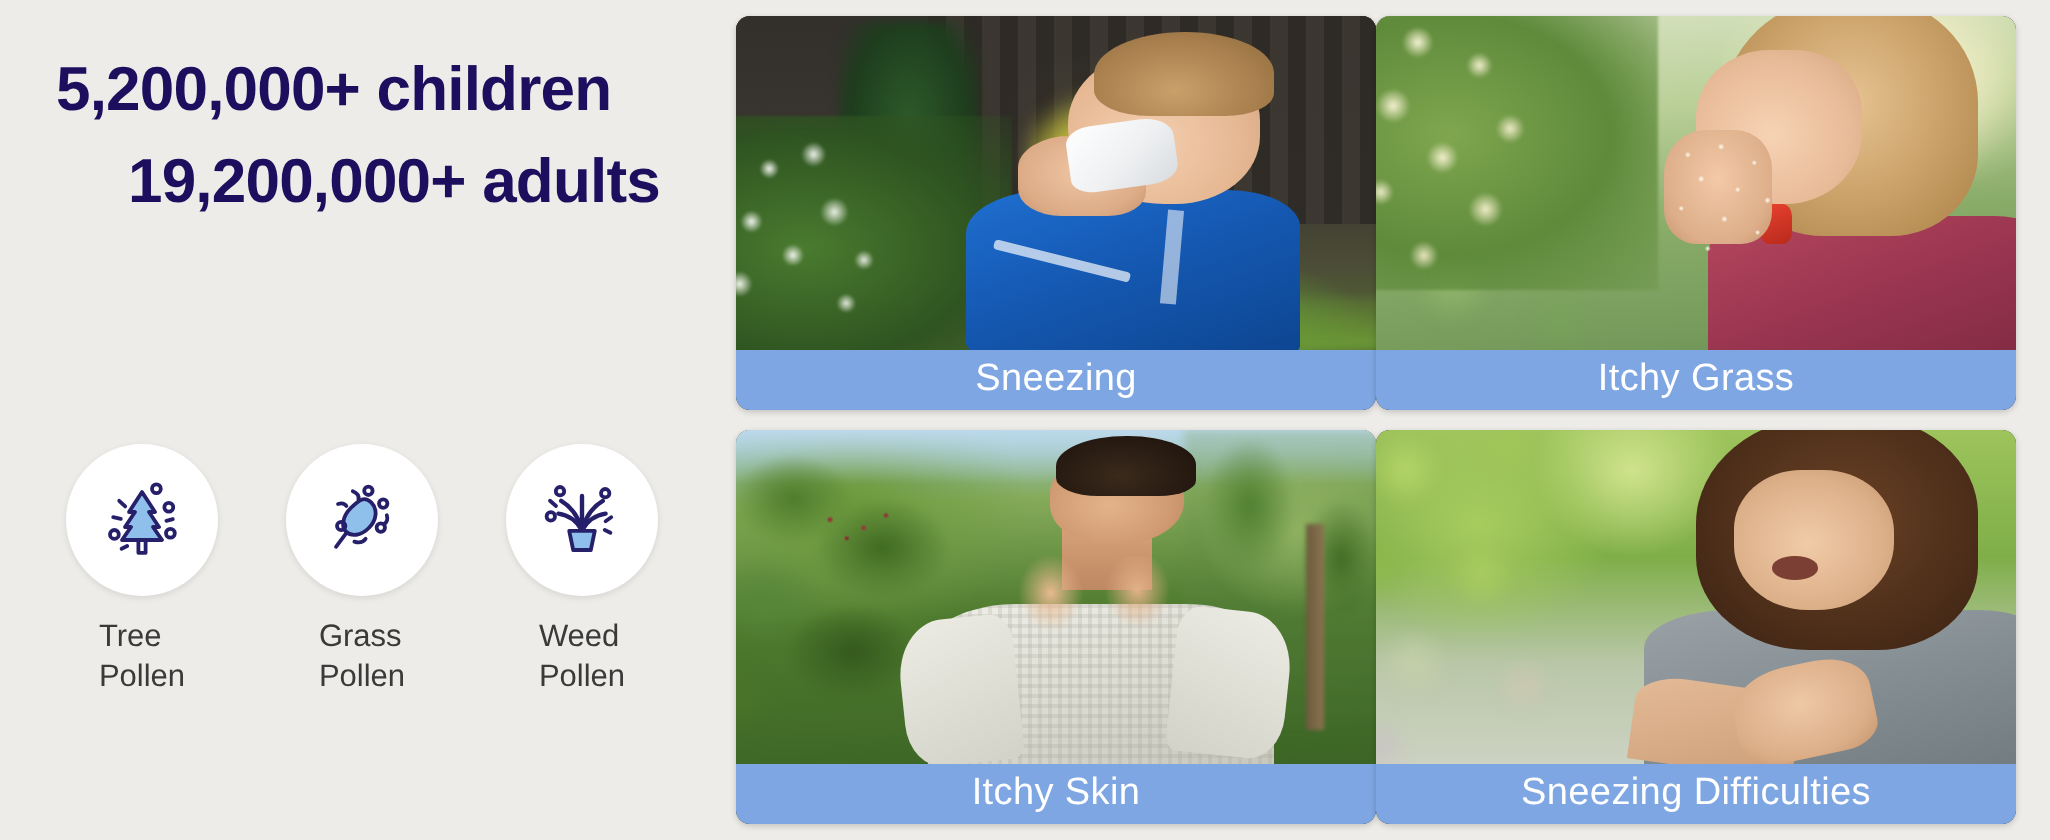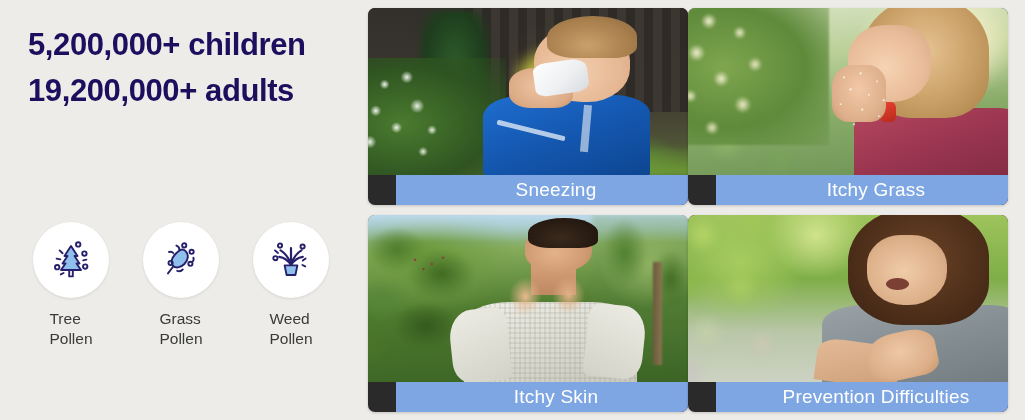--- a/index.html
+++ b/index.html
@@ -38,20 +38,21 @@
   .headline {
     color: #1d0f5e;
     font-size: 31px;
     font-weight: bold;
     letter-spacing: -0.4px;
     line-height: 1.22;
     white-space: nowrap;
   }
   .headline.second {
     margin-top: 8px;
+    margin-left: 36px;
   }
   .subhead {
     color: #241461;
     font-size: 16.5px;
     font-weight: normal;
     line-height: 1.42;
     margin-top: 17px;
     width: 310px;
   }
 
@@ -133,21 +134,20 @@
     bottom: 0;
     width: 100%;
     height: 30px;
     background: #7ea6e2;
     color: #ffffff;
     font-size: 19px;
     display: flex;
     align-items: center;
     justify-content: center;
     letter-spacing: 0.2px;
-    margin-left: 28px;
   }
 
   
   #photo-sneezing {
     background:
       radial-gradient(ellipse 70px 50px at 84% 96%, #5f8f3a 0%, rgba(95,143,58,0) 70%),
       radial-gradient(ellipse 60px 45px at 55% 28%, #c8c33a 0%, rgba(200,195,58,0) 65%),
       linear-gradient(180deg, #33302c 0%, #3a362f 45%, #4a4a36 72%, #566b33 100%);
   }
   .s-fence {
@@ -573,17 +573,17 @@
     <div class="card" id="card-breathing">
       <div class="photo" id="photo-breathing">
         <div class="b-bokeh"></div>
         <div class="b-top"></div>
         <div class="b-hair"></div>
         <div class="b-face"></div>
         <div class="b-mouth"></div>
         <div class="b-arm"></div>
         <div class="b-hand"></div>
       </div>
-      <div class="caption">Prevention Difficulties</div>
+      <div class="caption">Sneezing Difficulties</div>
     </div>
 
   </div>
 </div>
 
 </body></html>

